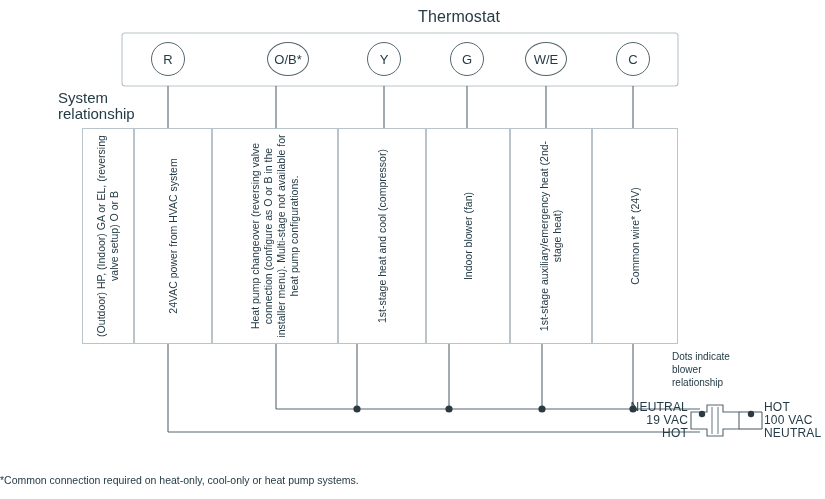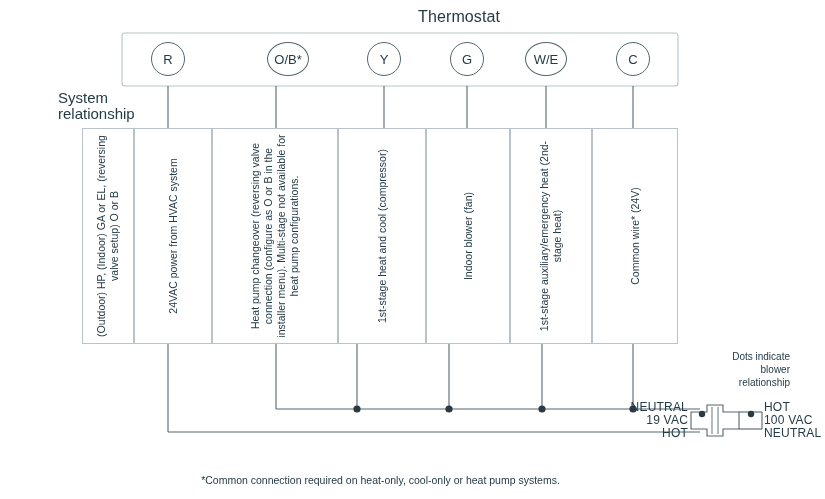--- a/index.html
+++ b/index.html
@@ -23,21 +23,21 @@
   }
   #thermostat-title{left:330px;top:8px;width:170px;}
 
   .syscfg{
     position:absolute;left:58px;top:90px;width:110px;
     font-size:15px;line-height:16px;color:#243b46;
   }
 
   .footnote{
     position:absolute;left:0;top:474px;width:761px;
-    text-align:center;font-size:10.5px;color:#243b46;
+    text-align:left;font-size:10.5px;color:#243b46;
   }
 
   
   .terminal{
     position:absolute;
     width:34px;height:34px;border-radius:50%;
     border:1.3px solid #55666e;
     background:#ffffff;
     display:flex;align-items:center;justify-content:center;
     font-size:13px;color:#243b46;
@@ -70,21 +70,21 @@
   .xlabel{
     position:absolute;
     font-size:12px;
     color:#243b46;
     letter-spacing:.2px;
     white-space:nowrap;
   }
   .xlabel.r{text-align:right;}
   .dots-note{
     position:absolute;left:672px;top:350px;width:118px;
-    text-align:right;font-size:10px;line-height:13px;color:#243b46;
+    text-align:left;font-size:10px;line-height:13px;color:#243b46;
   }
 </style>
 </head>
 <body>
 
 <div class="canvas">
 
   <svg class="wires" viewBox="0 0 825 499">
     <g stroke="#55666e" stroke-width="1.1" fill="none">
 

